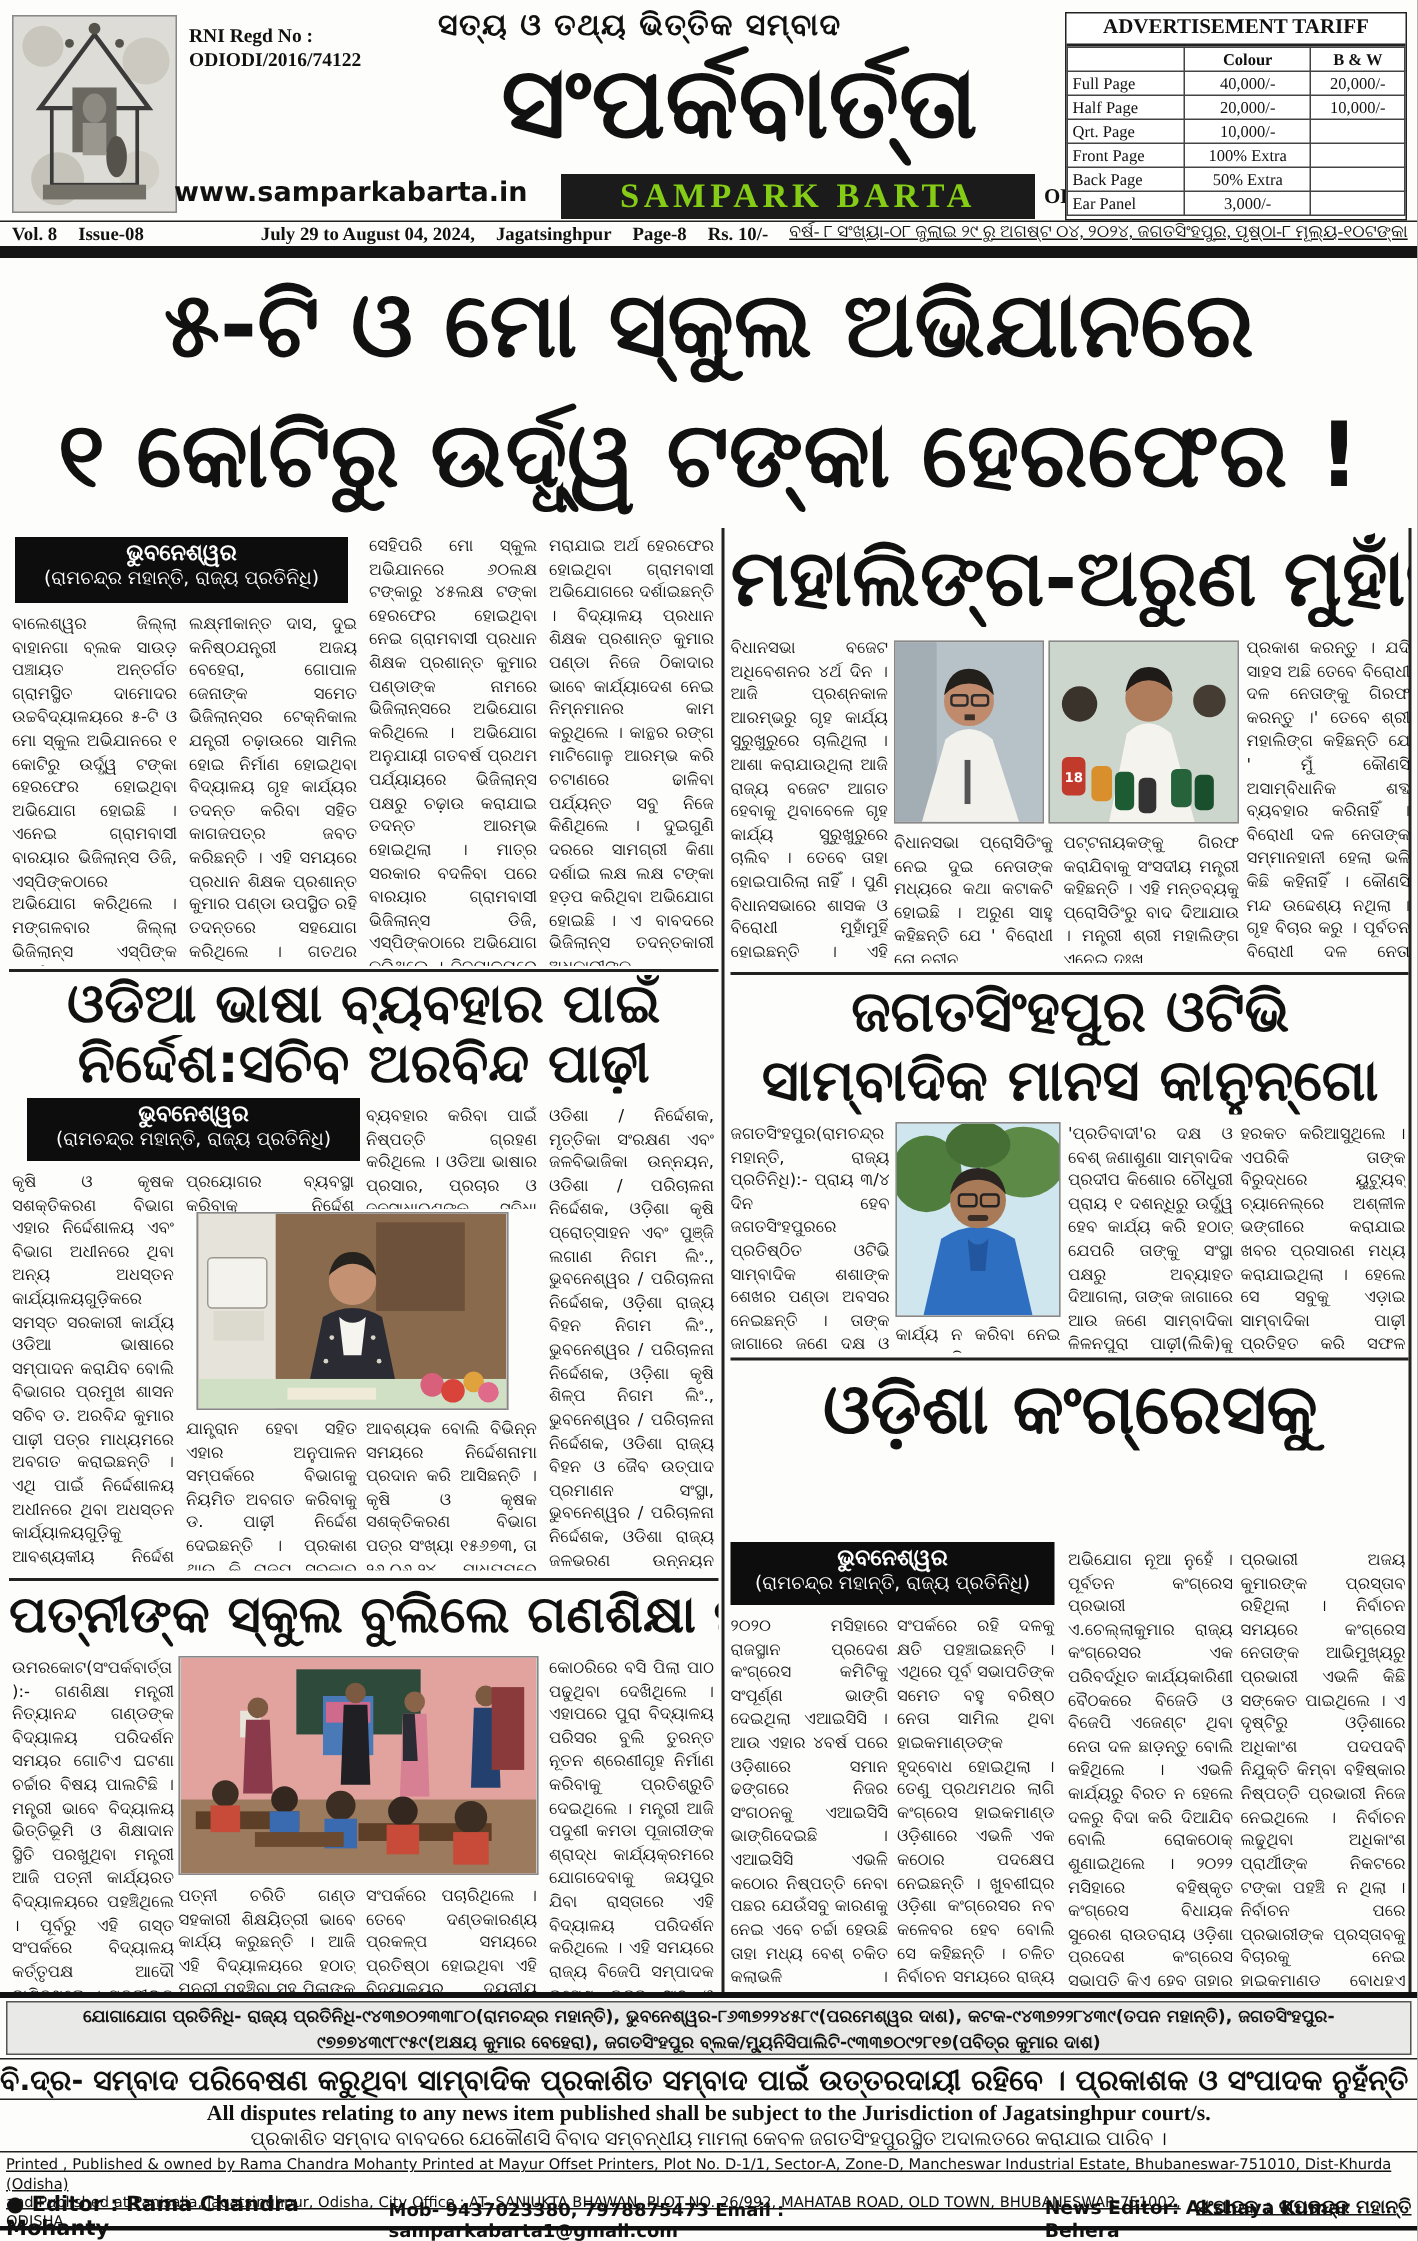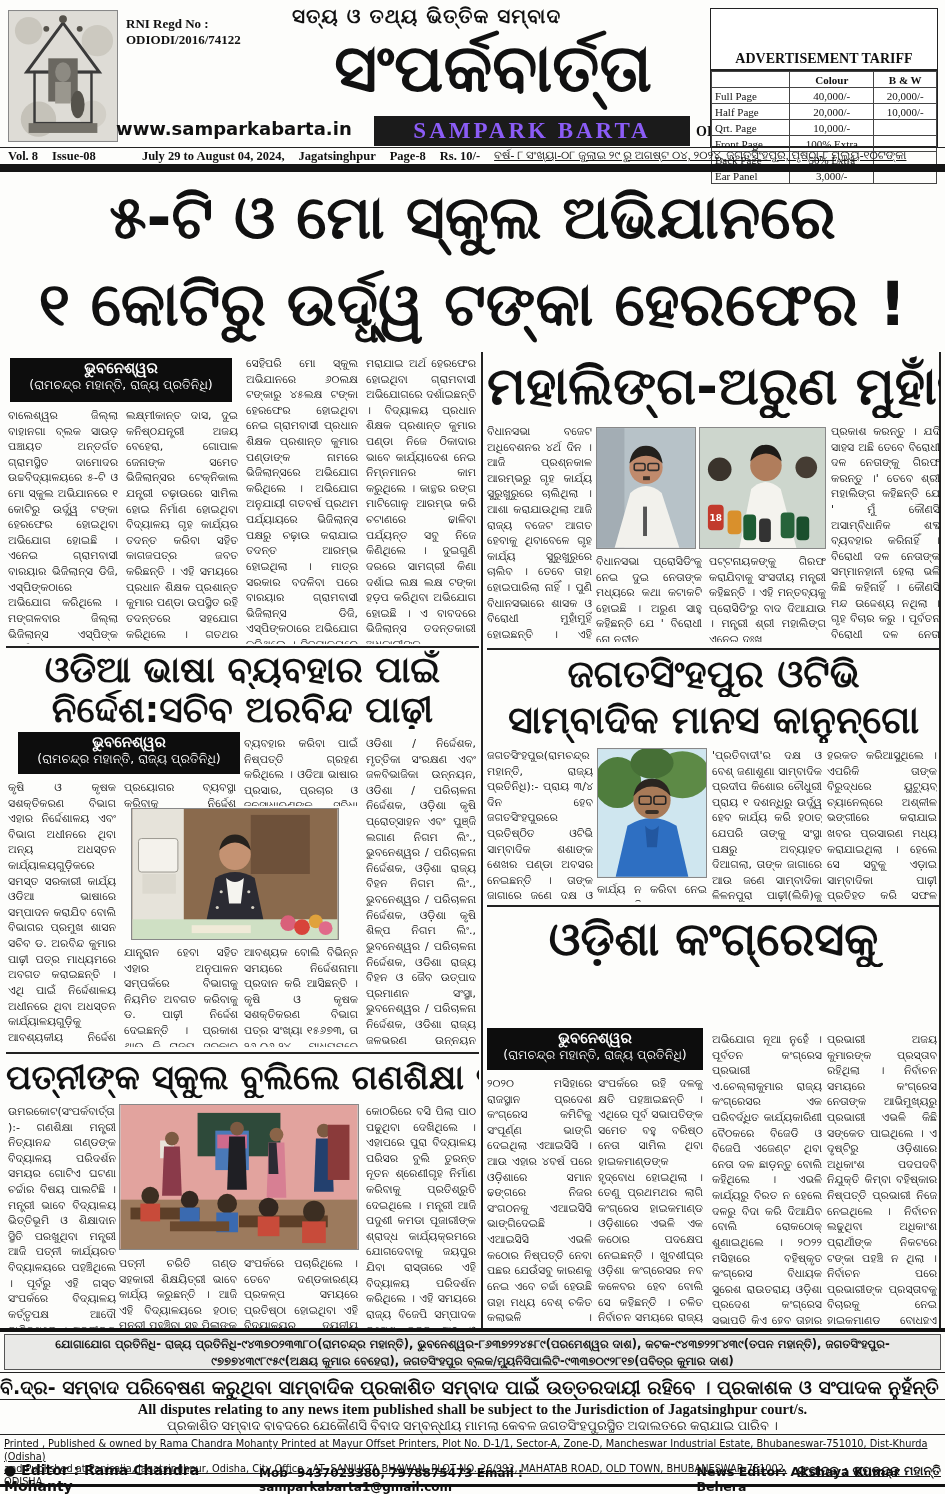--- a/index.html
+++ b/index.html
@@ -11,26 +11,26 @@
   }
   .abs { position:absolute; }
   .serif { font-family:"Liberation Serif", serif; }
 
   
   .logo-box { left:8px; top:10px; width:110px; height:132px; border:1px solid #555; background:#e6e4e0; }
   .rni { left:126px; top:16px; width:180px; font-size:13px; font-weight:bold; }
   .tagline { left:292px; top:4px; width:400px; font-size:20px; font-weight:bold; letter-spacing:1px; }
   .masthead-title { left:268px; top:24px; width:450px; font-size:66px; font-weight:bold; line-height:1.35; white-space:nowrap; overflow:hidden; text-align:center; }
   .website { left:116px; top:118px; font-size:18px; font-weight:bold; }
-  .en-bar { left:374px; top:116px; width:316px; height:30px; background:#1b1b1b; color:#8b5cf6;
+  .en-bar { left:374px; top:116px; width:316px; height:30px; background:#1b1b1b; color:#84cc16;
             font-size:23px; font-weight:bold; letter-spacing:3px; text-align:center; line-height:30px; }
   .weekly { left:696px; top:124px; font-size:14px; font-weight:bold; }
 
   .tariff { left:710px; top:8px; width:228px; height:139px; border:1px solid #222; font-size:11px; background:#fff; }
-  .tariff-title { border-bottom:2px solid #222; font-weight:bold; font-size:14px; text-align:center; padding:2px 0;margin-top:40px; }
+  .tariff-title { border-bottom:2px solid #222; font-weight:bold; font-size:14px; text-align:center; padding:2px 0; }
   .tariff table { border-collapse:collapse; width:100%; }
   .tariff td, .tariff th { border:1px solid #444; padding:0 3px; height:16px; font-size:11px; text-align:center; }
   .tariff td:first-child { text-align:left; }
   .tariff th { font-weight:bold; }
 
   .infoline { left:0; top:147px; width:945px; height:16px; border-top:1.5px solid #222; font-size:12.5px; font-weight:bold;
               display:flex; gap:14px; padding:1px 8px 0 8px; white-space:nowrap; overflow:hidden; }
   .thickbar { left:0; top:164px; width:945px; height:8px; background:#151515; }
 
   
@@ -153,21 +153,21 @@
             <td>3,000/-</td>
             <td></td>
           </tr>
     </tbody>
       </table>
   </div>
 
   <div class="abs infoline serif">
     <span>Vol. 8</span>
     <span>Issue-08</span>
-    <span style="margin-left:32px;text-align:center;">July 29 to August 04, 2024,</span>
+    <span style="margin-left:64px;text-align:center;">July 29 to August 04, 2024,</span>
     <span>Jagatsinghpur</span>
     <span>Page-8</span>
     <span>Rs. 10/-</span>
     <span style="font-weight:normal;font-size:11.5px;text-decoration:underline;">ବର୍ଷ- ୮    ସଂଖ୍ୟା-୦୮    ଜୁଲାଇ ୨୯ ରୁ ଅଗଷ୍ଟ ୦୪, ୨୦୨୪, ଜଗତସିଂହପୁର,    ପୃଷ୍ଠା-୮    ମୂଲ୍ୟ-୧୦ଟଙ୍କା</span>
   </div>
   <div class="abs thickbar"></div>
 
   <div class="abs lead-hl">
     <div>୫-ଟି ଓ ମୋ ସ୍କୁଲ ଅଭିଯାନରେ</div>
     <div>୧ କୋଟିରୁ ଉର୍ଦ୍ଧ୍ୱ ଟଙ୍କା ହେରଫେର !</div>

